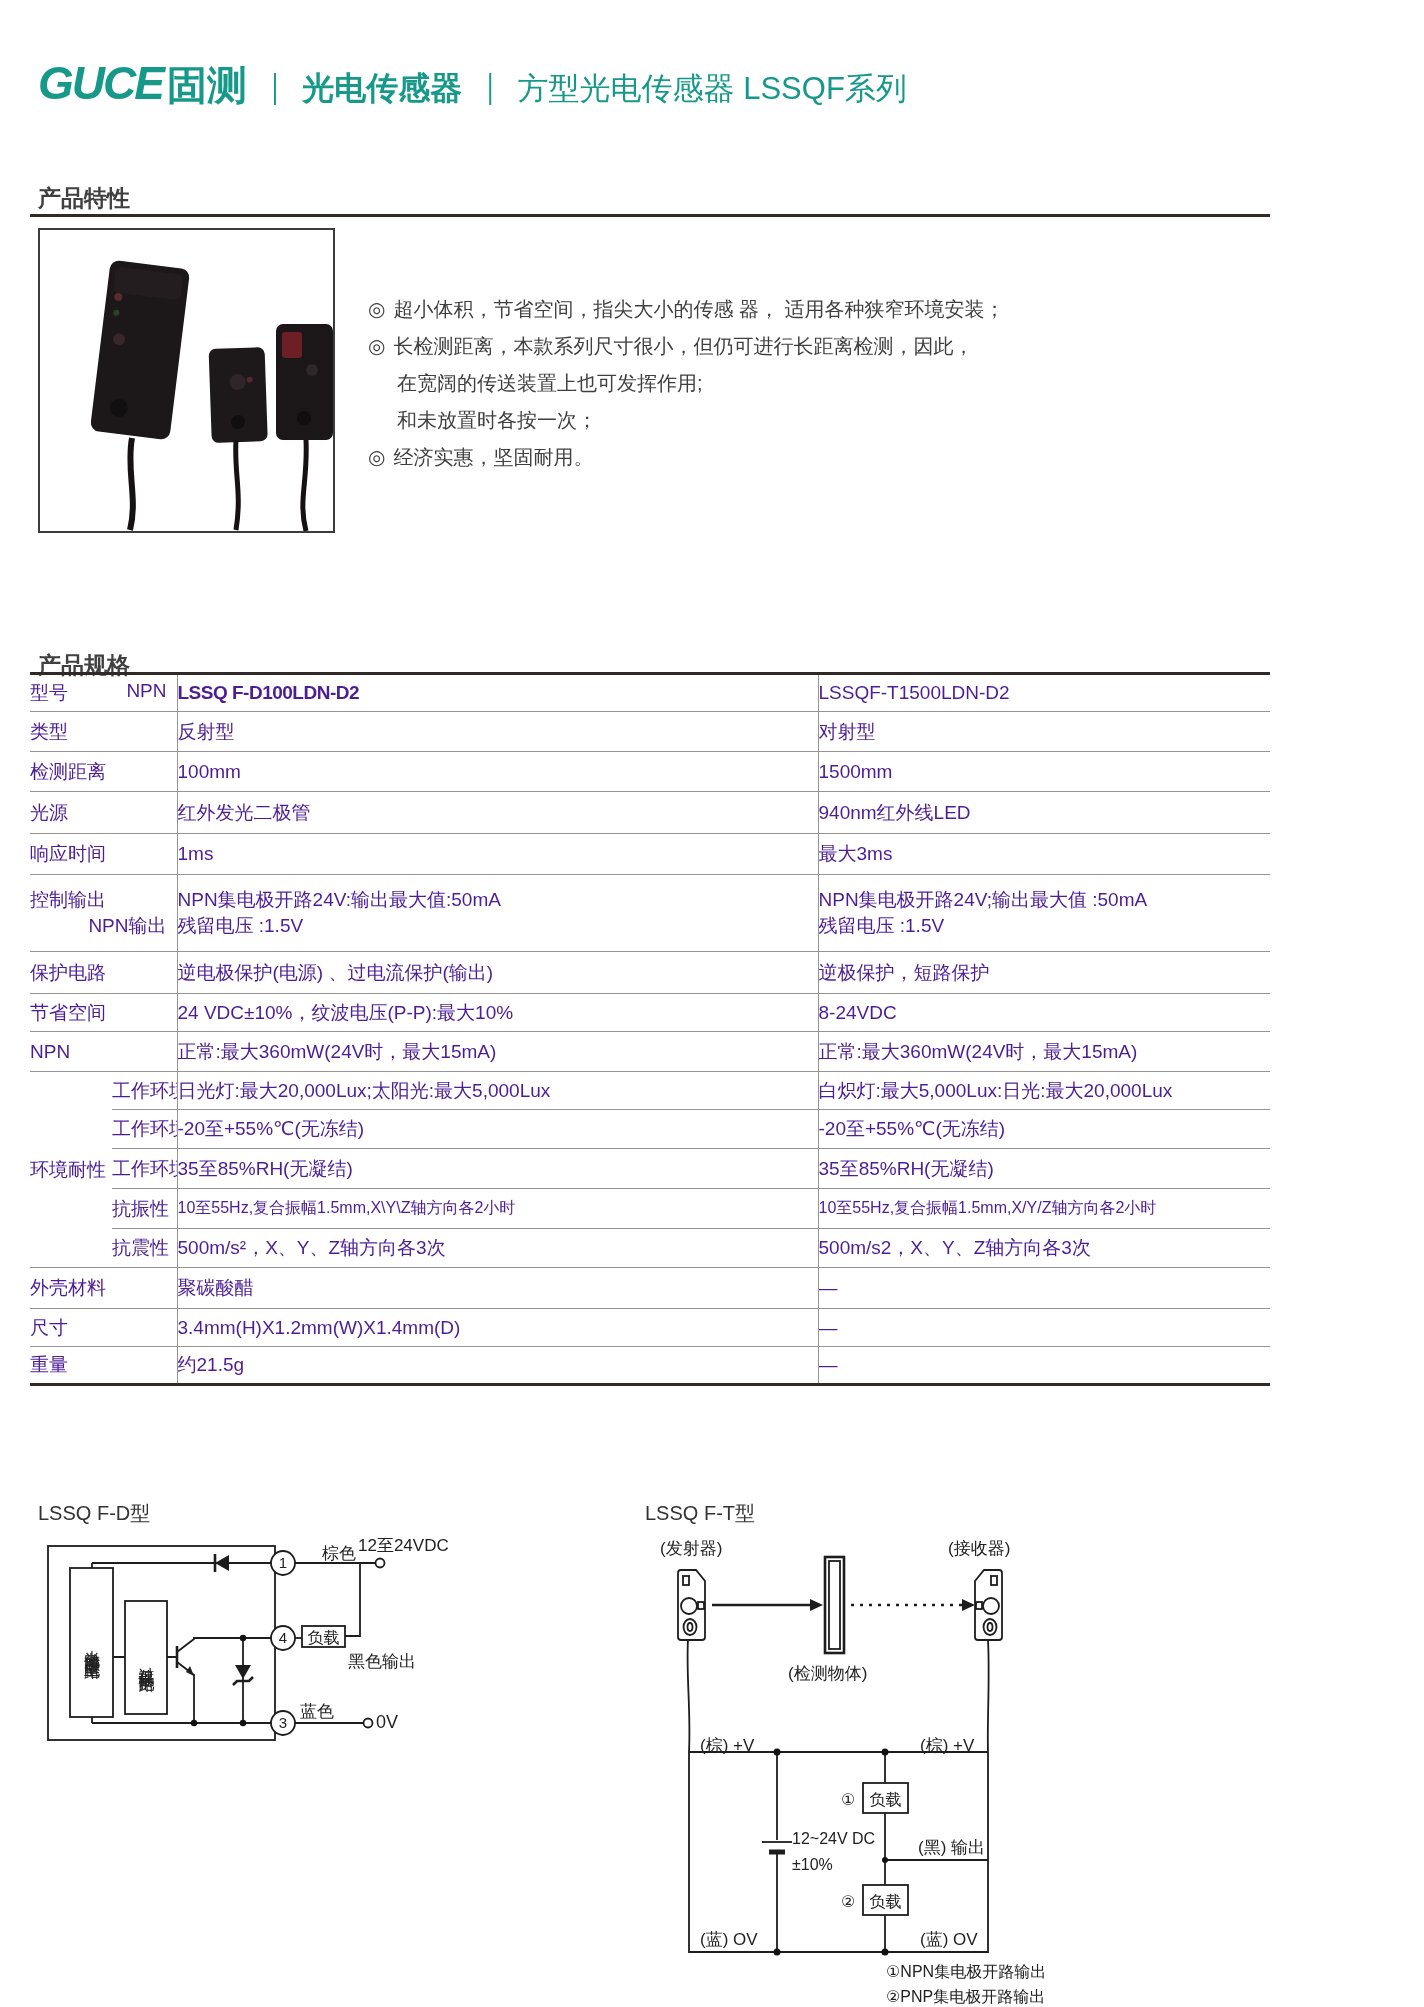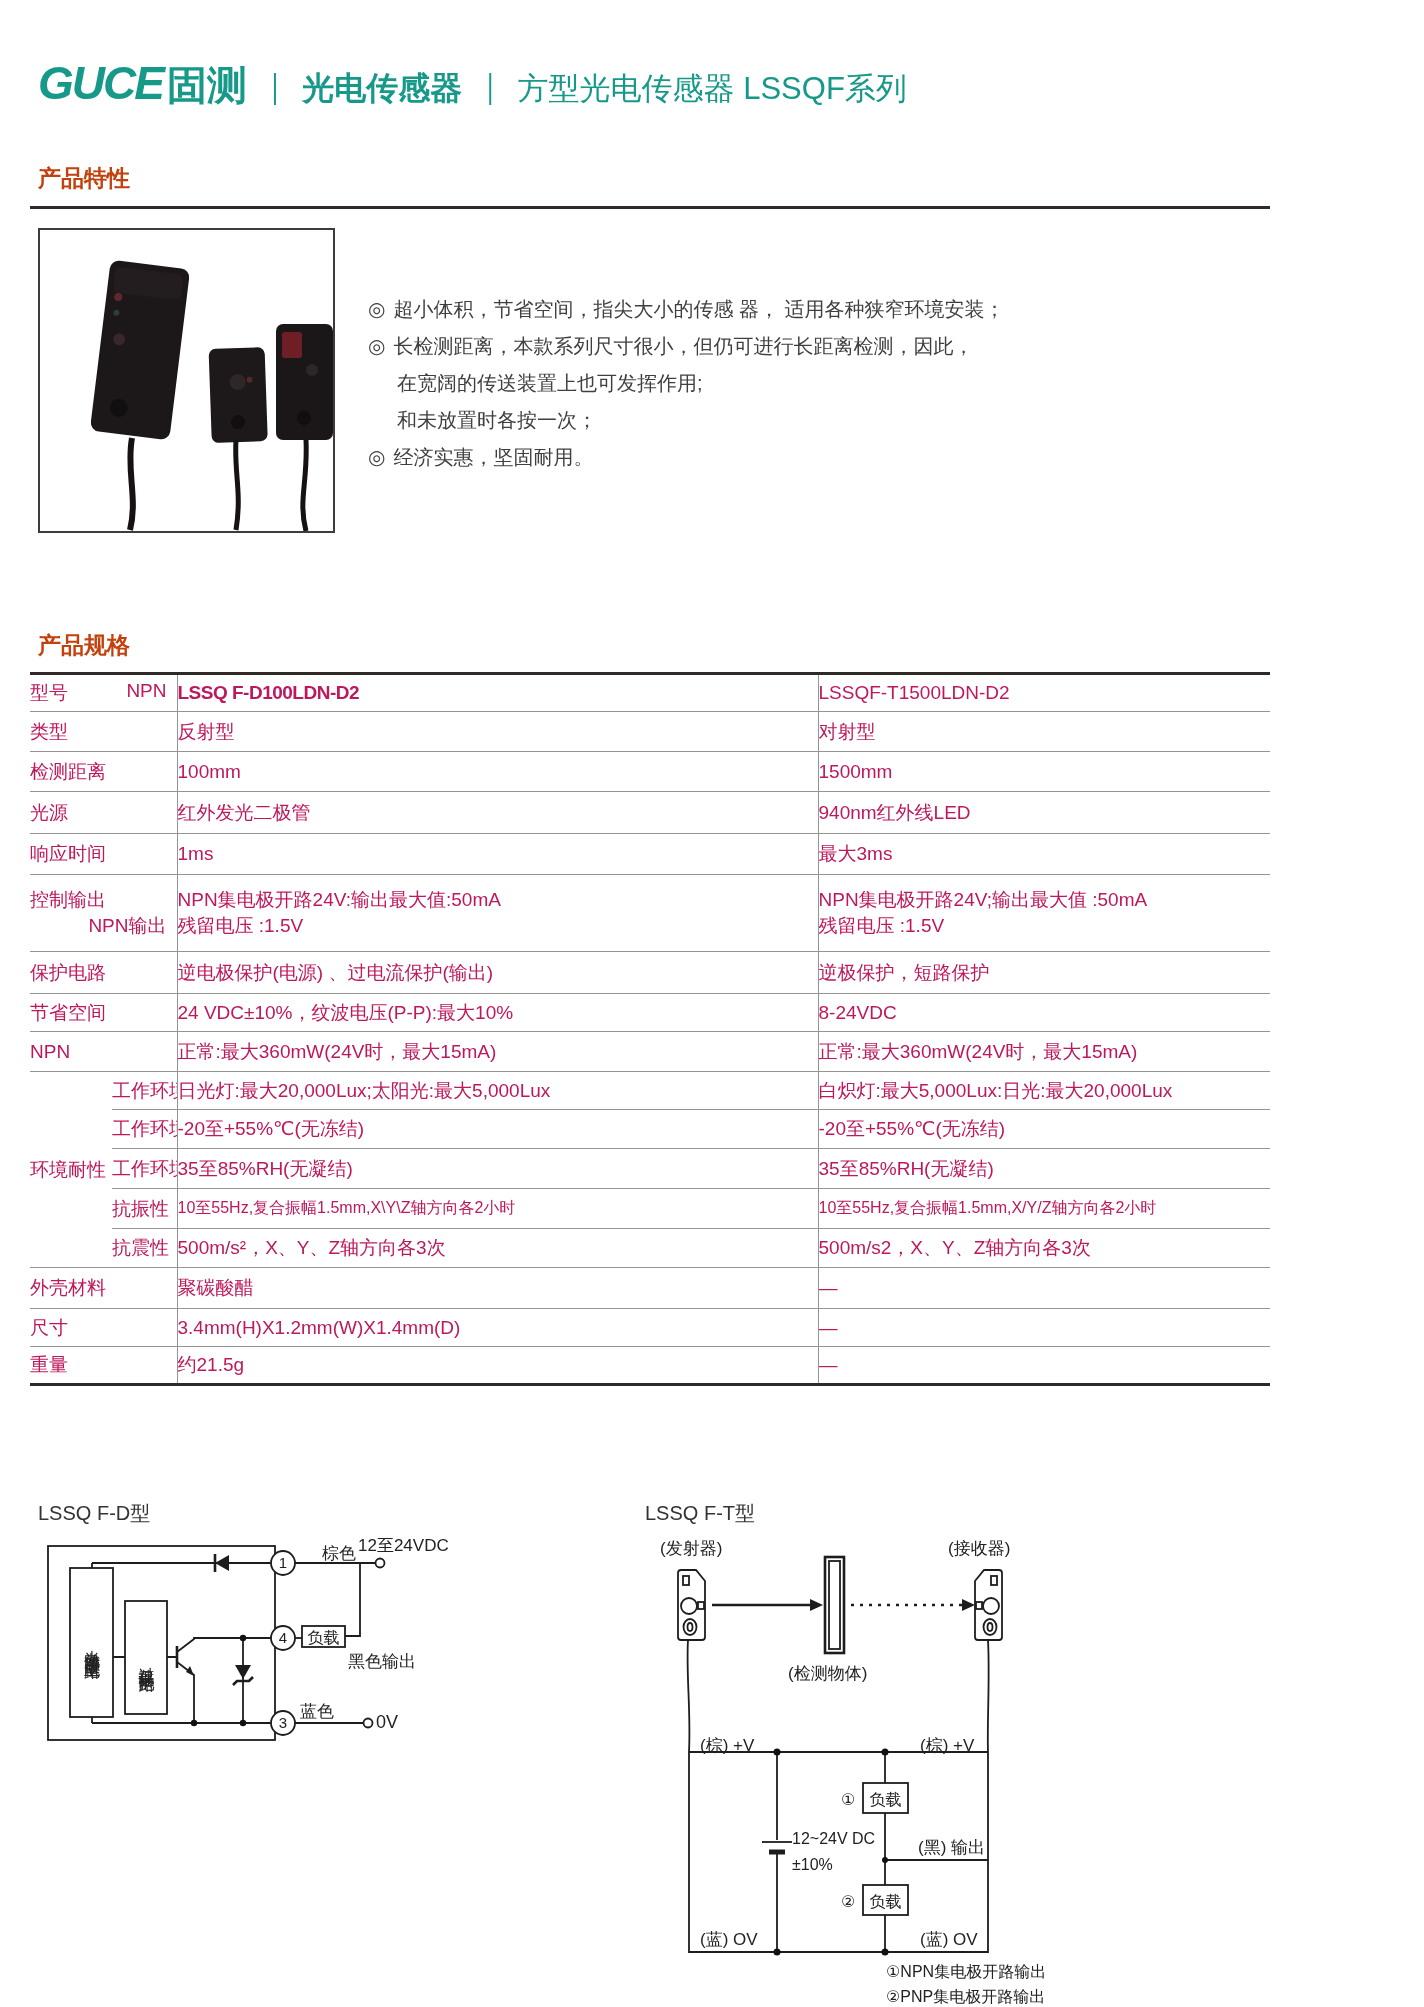--- a/index.html
+++ b/index.html
@@ -9,35 +9,35 @@
   
   .hdr{position:absolute;left:38px;top:56px;display:flex;align-items:baseline;color:#17998a;white-space:nowrap;}
   .hdr .logo-latin{font-size:46px;font-weight:900;font-style:italic;letter-spacing:-2px;margin-right:4px;}
   .hdr .logo-cn{font-size:40px;font-weight:900;}
   .hdr .sep{font-size:32px;font-weight:300;margin:0 12px;transform:translateY(-2px);}
   .hdr .cat{font-size:32px;font-weight:800;}
   .hdr .sub{font-size:31px;font-weight:400;}
 
   
   .sec-head{position:absolute;left:30px;width:1240px;border-bottom:3px solid #312a28;}
-  .sec-head .t{font-size:23px;font-weight:700;color:#c2410c;padding:0 0 13px 8px;line-height:30px;}
+  .sec-head .t{font-size:23px;font-weight:700;color:#404040;padding:0 0 1px 8px;line-height:30px;margin-top:20px;}
 
   
   .photo{position:absolute;left:38px;top:228px;width:297px;height:305px;border:2px solid #3c3c3c;background:#fff;box-sizing:border-box;}
 
   
   .features{position:absolute;left:368px;top:291px;font-size:20px;color:#3f3f3f;}
   .features .line{height:37px;line-height:37px;white-space:nowrap;}
   .features .line .bullet{margin-right:8px;}
   .features .cont{padding-left:29px;}
 
   
   table.specs{position:absolute;left:30px;top:672px;width:1240px;border-collapse:collapse;table-layout:fixed;
               border-top:3px solid #2f2a28;border-bottom:3px solid #2f2a28;}
-  table.specs td{border-top:1.6px solid #949494;vertical-align:middle;font-size:19px;color:#be185d;
+  table.specs td{border-top:1.6px solid #949494;vertical-align:middle;font-size:19px;color:#4c1d95;
                  padding:0;overflow:hidden;white-space:nowrap;}
   table.specs tr.r0 td{border-top:none;}
   td.lab{font-size:18px;color:#3c3c3c;padding-left:9px;}
   td.lab .lab2{float:right;padding-right:10px;}
   td.grp{font-size:18px;padding-left:9px;}
   td.sub{font-size:15px;padding-left:2px;}
   td.v1{border-left:1.6px solid #949494;padding-left:13px;}
   td.v2{border-left:1.6px solid #949494;padding-left:10px;}
   tr.small td.v1,tr.small td.v2{font-size:16px;}
   .model-d{font-weight:700;letter-spacing:-0.5px;font-size:20px;}

